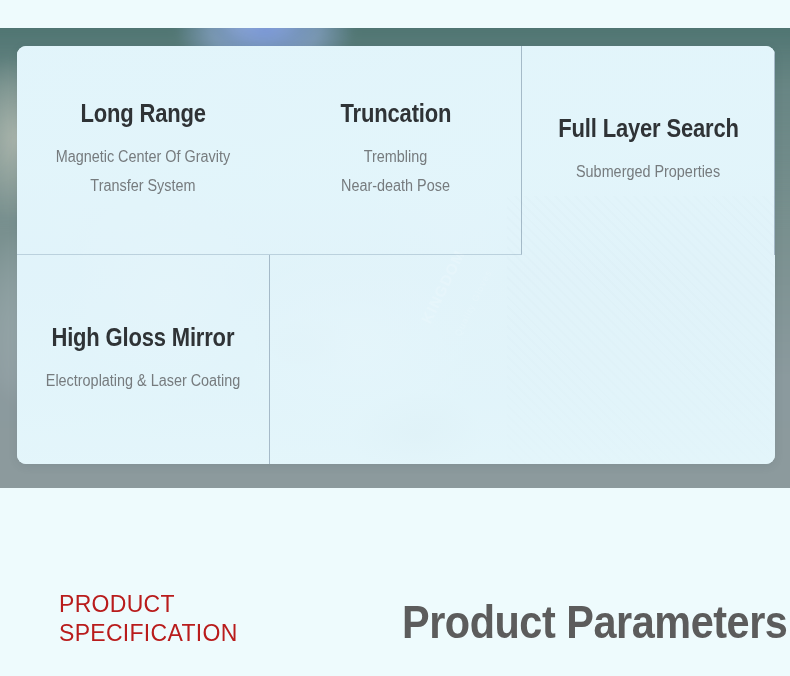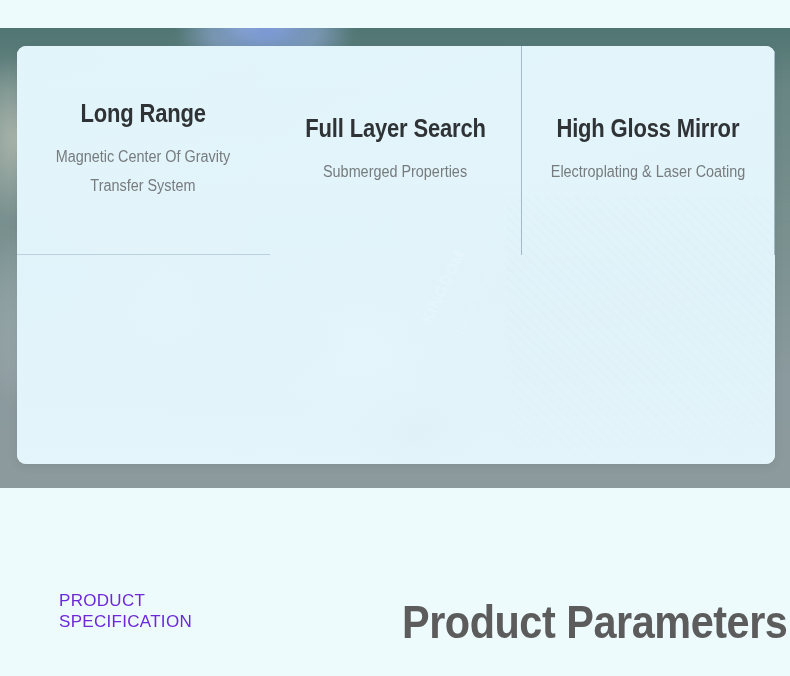--- a/index.html
+++ b/index.html
@@ -170,24 +170,24 @@
     left:0; top:460px;
     width:790px; height:216px;
     background:#eefbfd;
   }
 
   .spec-kicker {
     position:absolute;
     left:59px; top:562px;
     font-family:"Liberation Sans", sans-serif;
     font-weight:400;
-    font-size:17px;
+    font-size:23px;
     line-height:1.26;
     letter-spacing:0.3px;
-    color:#6d28d9;
+    color:#b91c1c;
     white-space:pre-line;
   }
 
   .spec-title {
     position:absolute;
     left:402px; top:570px;
     font-family:"Liberation Sans Narrow", "Liberation Sans", sans-serif;
     font-weight:700;
     font-size:46px;
     line-height:1.05;
@@ -216,20 +216,25 @@
 
     <div class="grid">
 
       <div class="cell row-0 col-0">
         <div class="cell-title">Long Range</div>
         <div class="cell-sub">Magnetic Center Of Gravity
 Transfer System</div>
       </div>
 
 
+      <div class="cell row-0 col-2">
+        <div class="cell-title">Truncation</div>
+        <div class="cell-sub">Trembling
+Near-death Pose</div>
+      </div>
 
 
       <div class="cell row-1 col-2">
         <div class="cell-title">Full Layer Search</div>
         <div class="cell-sub">Submerged Properties</div>
       </div>
 
       <div class="cell row-1 col-1">
         <div class="cell-title">High Gloss Mirror</div>
         <div class="cell-sub">Electroplating &amp; Laser Coating</div>

